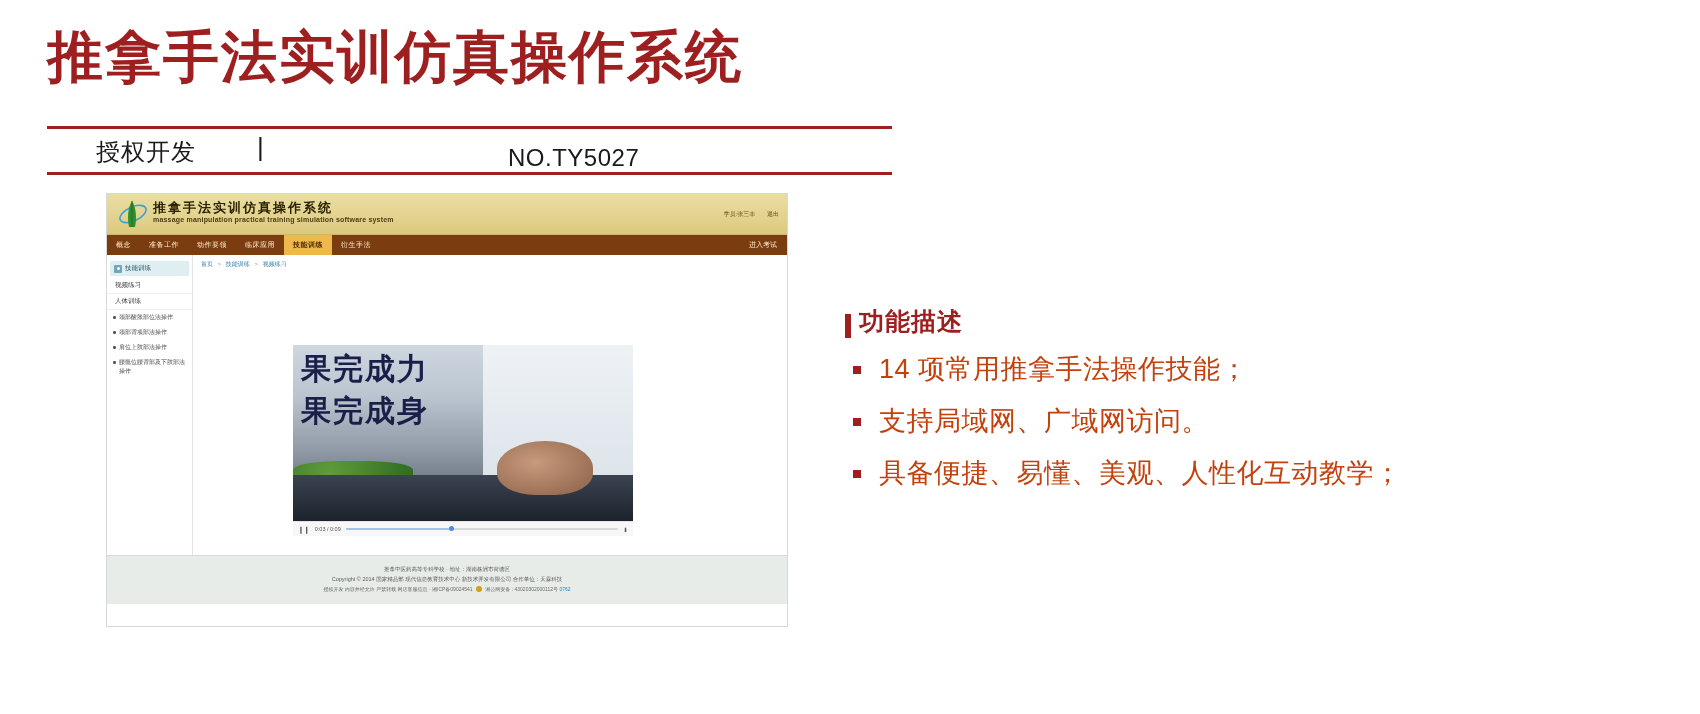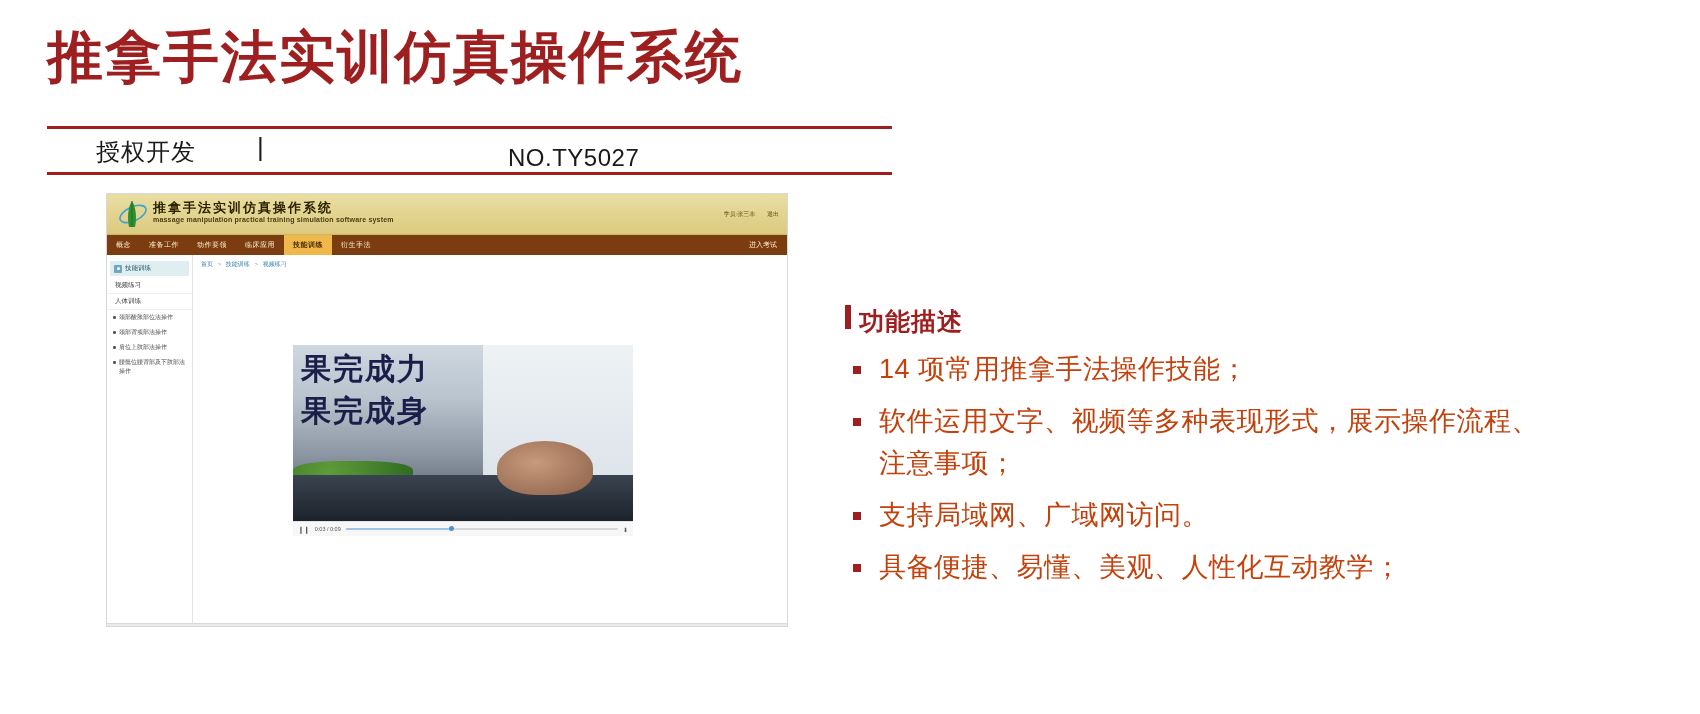--- a/index.html
+++ b/index.html
@@ -74,21 +74,21 @@
     display:flex;align-items:center;justify-content:center;
     padding:0 9px;font-size:7px;color:#ffeccf;white-space:nowrap;letter-spacing:.5px;
   }
   .nav-item.active{background:#f0b84a;color:#4a2a05;font-weight:bold;}
   .nav-spacer{flex:1;}
   .nav-exam{
     display:flex;align-items:center;justify-content:center;
     padding:0 10px;font-size:7px;color:#ffeccf;white-space:nowrap;
   }
 
-  .body-row{display:flex;height:368px;background:#f97316;}
+  .body-row{display:flex;height:300px;background:#f97316;}
   .sidebar{
     width:86px;background:#ffffff;border-right:1px solid #e2e2e2;
     padding-top:4px;box-sizing:border-box;
   }
   .side-head{
     display:flex;align-items:center;gap:3px;
     background:#dfeef0;padding:3px 4px;margin:2px 3px;
     font-size:6.5px;color:#20526a;white-space:nowrap;
   }
   .side-head .sq{
@@ -172,21 +172,21 @@
     display:inline-block;width:6px;height:6px;background:#d4a017;border-radius:50%;
     vertical-align:-1px;margin:0 2px;
   }
   .ft-tag{color:#2d7ea8;}
 
   
   .feat{
     position:absolute;left:845px;top:305px;width:700px;
   }
   .feat-head{
-    display:flex;align-items:flex-start;gap:8px;margin-bottom:10px;
+    display:flex;align-items:flex-end;gap:8px;margin-bottom:10px;
   }
   .feat-bar{width:6px;height:24px;background:#9d1f1f;flex:none;}
   .feat-title{
     font-size:25px;font-weight:bold;color:#9d1f1f;letter-spacing:1px;white-space:nowrap;
   }
   .feat-list{list-style:none;margin:0;padding:0;}
   .feat-item{
     position:relative;padding-left:34px;margin-bottom:10px;
     font-size:27px;line-height:42px;color:#c2410c;letter-spacing:.5px;
   }
@@ -297,19 +297,18 @@
     </div>
   </div>
 
   <div class="feat">
     <div class="feat-head">
       <span class="feat-bar"></span>
       <span class="feat-title">功能描述</span>
     </div>
     <ul class="feat-list">
       <li class="feat-item">14 项常用推拿手法操作技能；</li>
-      <li class="feat-item">软件运用文字、视频等多种表现形式，展示操作流程、注意事项；</li>
       <li class="feat-item">支持局域网、广域网访问。</li>
       <li class="feat-item">具备便捷、易懂、美观、人性化互动教学；</li>
     </ul>
   </div>
 
 </div>
 
 </body></html>

